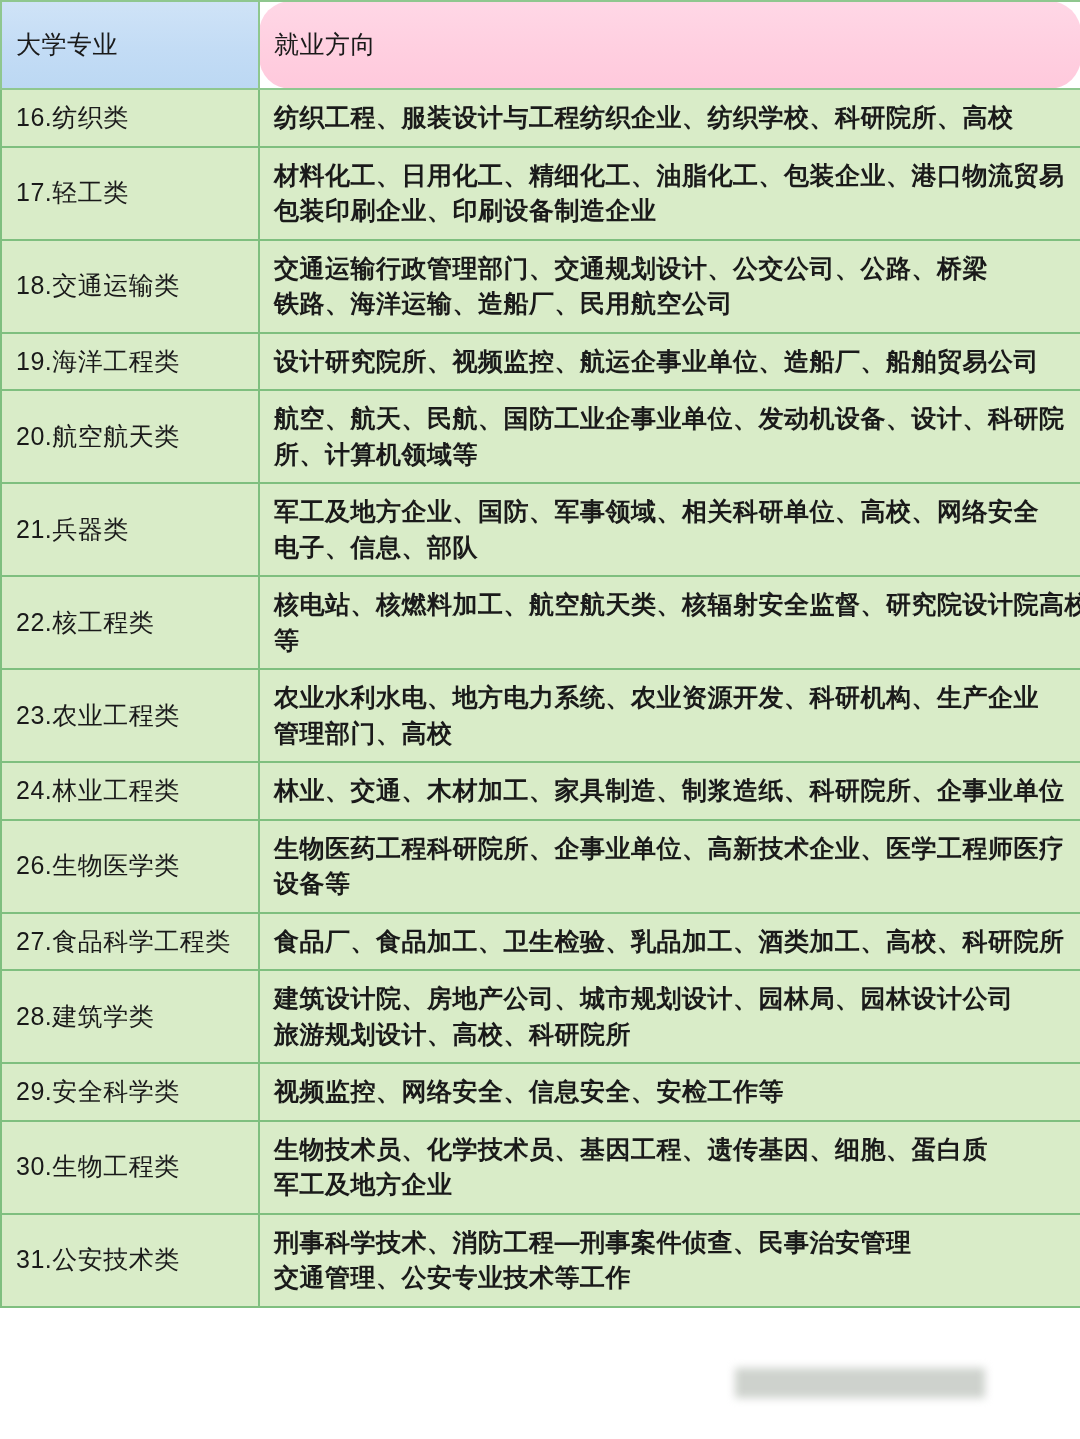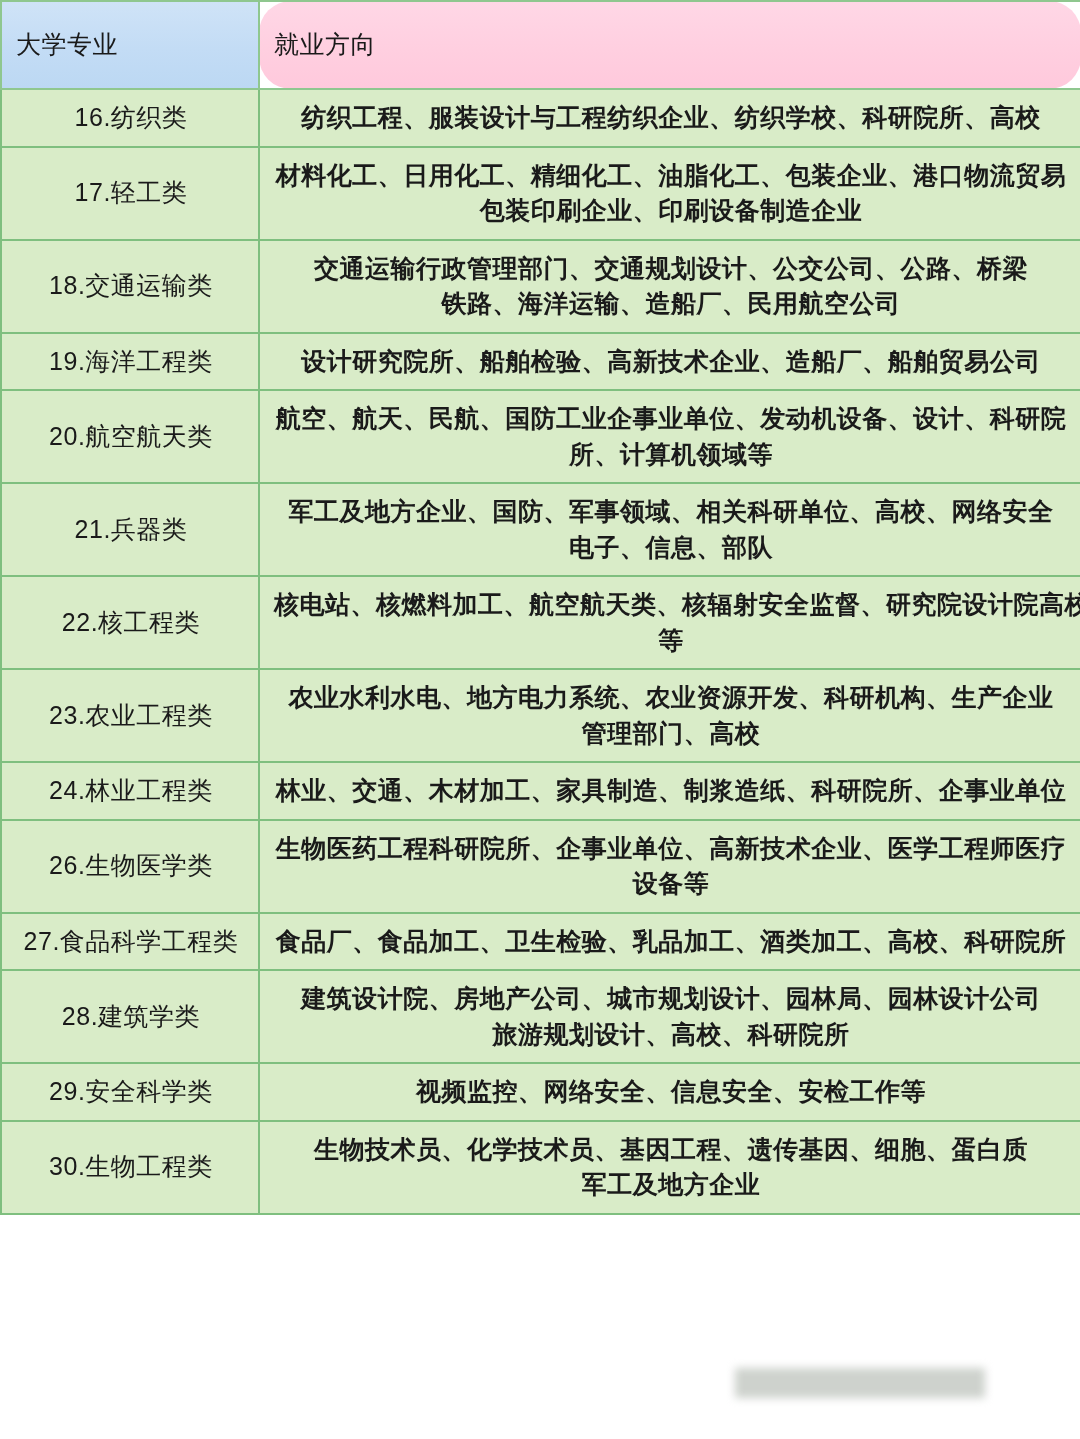--- a/index.html
+++ b/index.html
@@ -29,21 +29,20 @@
   table.major-table th,
   table.major-table td {
     border: 2px solid #7fbf7f;
     vertical-align: middle;
     padding: 10px 12px 10px 14px;
     font-size: 25px;
     line-height: 1.42;
     color: #1a1a1a;
     letter-spacing: 0.5px;
     box-sizing: border-box;
-    text-align: center;
   }
   table.major-table thead th {
     border-color: #8fc78f;
     font-weight: normal;
     height: 88px;
     padding-top: 4px;
     padding-bottom: 4px;
     vertical-align: middle;
     text-align: left;
   }
@@ -109,21 +108,21 @@
       <tr>
         <td class="cell-major">18.交通运输类</td>
         <td class="cell-direction">
           <span class="line">交通运输行政管理部门、交通规划设计、公交公司、公路、桥梁</span>
           <span class="line">铁路、海洋运输、造船厂、民用航空公司</span>
         </td>
       </tr>
       <tr>
         <td class="cell-major">19.海洋工程类</td>
         <td class="cell-direction">
-          <span class="line">设计研究院所、船舶检验、高新技术企业、造船厂、船舶贸易公司</span>
+          <span class="line">设计研究院所、视频监控、航运企事业单位、造船厂、船舶贸易公司</span>
         </td>
       </tr>
       <tr>
         <td class="cell-major">20.航空航天类</td>
         <td class="cell-direction">
           <span class="line">航空、航天、民航、国防工业企事业单位、发动机设备、设计、科研院</span>
           <span class="line">所、计算机领域等</span>
         </td>
       </tr>
       <tr>
@@ -177,18 +176,25 @@
         <td class="cell-major">29.安全科学类</td>
         <td class="cell-direction">
           <span class="line">视频监控、网络安全、信息安全、安检工作等</span>
         </td>
       </tr>
       <tr>
         <td class="cell-major">30.生物工程类</td>
         <td class="cell-direction">
           <span class="line">生物技术员、化学技术员、基因工程、遗传基因、细胞、蛋白质</span>
           <span class="line">军工及地方企业</span>
+        </td>
+      </tr>
+      <tr>
+        <td class="cell-major">31.公安技术类</td>
+        <td class="cell-direction">
+          <span class="line">刑事科学技术、消防工程—刑事案件侦查、民事治安管理</span>
+          <span class="line">交通管理、公安专业技术等工作</span>
         </td>
       </tr>
     </tbody>
   </table>
   <div class="smudge"></div>
 </div>
 
 </body></html>

